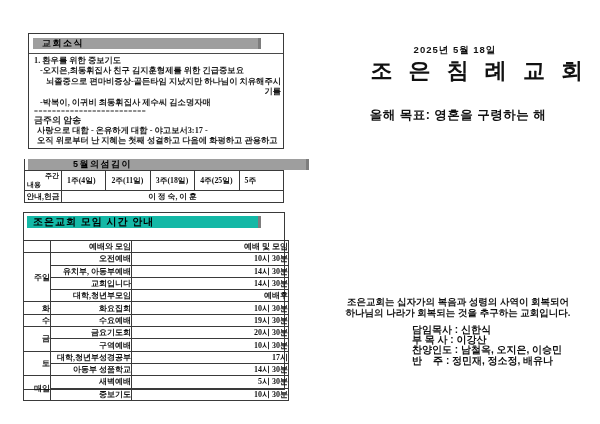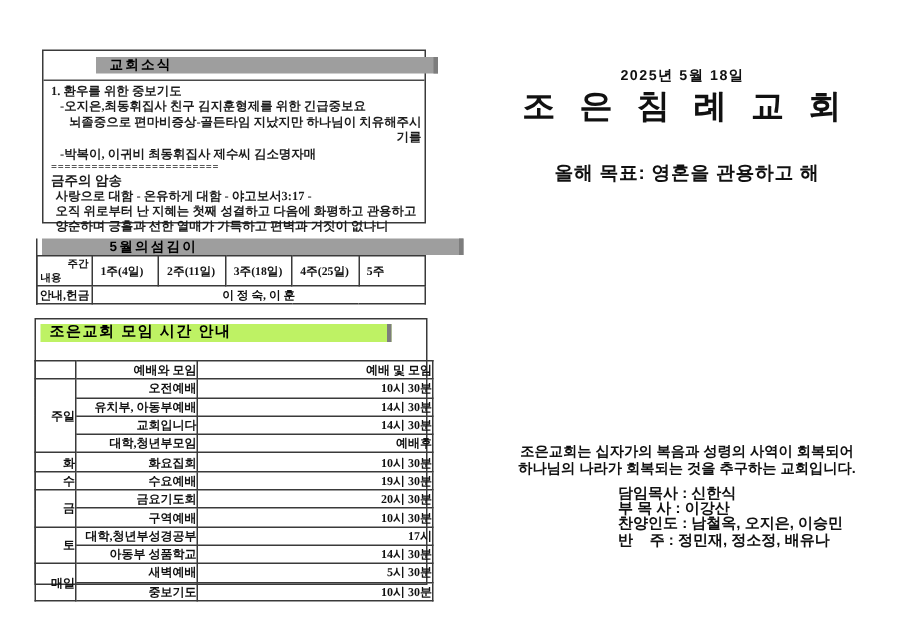--- a/index.html
+++ b/index.html
@@ -2,21 +2,21 @@
 <html><head>
 <meta charset="utf-8">
 <style>
   html,body{margin:0;padding:0;background:#e8e8e8;}
   .sheet{
     position:relative;width:600px;height:424px;background:#ffffff;overflow:hidden;
     font-family:"Liberation Serif", serif;color:#111;
   }
   
   .news-box{position:absolute;left:28px;top:33px;width:254px;height:114px;border:1px solid #3a3a3a;}
-  .news-bar{position:absolute;left:4px;top:4px;width:225px;height:11px;background:#9e9e9e;border-right:3px solid #7d7d7d;margin-left:31px;}
+  .news-bar{position:absolute;left:4px;top:4px;width:225px;height:11px;background:#9e9e9e;border-right:3px solid #7d7d7d;}
   .bar-title{font-family:"Liberation Sans",sans-serif;font-weight:bold;font-size:9px;line-height:11px;padding-left:9px;letter-spacing:1.5px;color:#000;}
   .news-rule{position:absolute;left:0;right:0;top:19px;border-top:1px solid #4a4a4a;}
   .news-content{position:absolute;left:5px;top:22px;right:2px;font-size:8.3px;line-height:10.4px;font-weight:bold;color:#1c1c1c;}
   .ind1{padding-left:6px;}
   .ind2{padding-left:11px;text-align:right;}
   .divider-line{font-size:7px;line-height:7px;letter-spacing:0.5px;}
   .verse-title{font-weight:bold;font-size:9px;line-height:10.5px;}
   .verse-line{padding-left:3px;}
   
   .servers{position:absolute;left:24px;top:159px;width:259px;border-left:1px solid #3a3a3a;}
@@ -24,31 +24,31 @@
   .servers table{border-collapse:collapse;table-layout:fixed;width:260px;margin-left:-1px;font-size:7.8px;font-weight:bold;}
   .servers td{border:1px solid #3a3a3a;text-align:center;vertical-align:middle;padding:0;}
   .servers .row-weeks td{height:19px;}
   .servers .row-duty td{height:10px;}
   .servers td.corner{position:relative;}
   .corner-top{position:absolute;top:1px;right:2px;font-size:7px;line-height:8px;}
   .corner-bottom{position:absolute;bottom:1px;left:2px;font-size:7px;line-height:8px;}
   .servers .week-cell{text-align:left;padding-left:5px;margin-left:24px;}
   
   .schedule-box{position:absolute;left:23px;top:212px;width:260px;height:176px;border:1px solid #3a3a3a;}
-  .schedule-bar{position:absolute;left:3px;top:3px;width:231px;height:12px;background:#bef264;border-right:3px solid #7d7d7d;}
+  .schedule-bar{position:absolute;left:3px;top:3px;width:231px;height:12px;background:#14b8a6;border-right:3px solid #7d7d7d;}
   .schedule-bar .bar-title{font-size:10px;line-height:12px;letter-spacing:1px;padding-left:6px;}
   .schedule-box table{position:absolute;left:-1px;top:27px;width:262px;border-collapse:collapse;table-layout:fixed;font-size:8px;font-weight:bold;}
   .schedule-box td,.schedule-box th{border:1px solid #3a3a3a;text-align:right;vertical-align:middle;padding:0;height:11.3px;line-height:9px;font-weight:bold;}
   .col-day{width:26px;}
   .col-meeting{width:80px;}
   .col-time{width:156px;}
   
   .r-date{position:absolute;left:330px;top:44px;width:250px;text-align:center;
           font-family:"Liberation Sans",sans-serif;font-weight:bold;font-size:9.5px;letter-spacing:1px;}
-  .r-name{position:absolute;left:326px;top:56px;width:262px;text-align:center;
+  .r-name{position:absolute;left:326px;top:56px;width:262px;text-align:right;
           font-family:"Liberation Sans",sans-serif;font-weight:bold;font-size:22px;letter-spacing:5px;white-space:nowrap;}
   .r-goal{position:absolute;left:330px;top:107px;width:256px;text-align:center;
           font-family:"Liberation Sans",sans-serif;font-weight:bold;font-size:12.5px;letter-spacing:0.5px;white-space:nowrap;}
   .r-mission{position:absolute;left:330px;top:296px;width:256px;text-align:center;
           font-family:"Liberation Sans",sans-serif;font-weight:bold;font-size:9.5px;line-height:11px;white-space:nowrap;}
   .r-staff{position:absolute;left:412px;top:325px;
           font-family:"Liberation Sans",sans-serif;font-weight:bold;font-size:10px;line-height:10.2px;}
   .staff-line{white-space:pre;}
 </style>
 </head>
@@ -63,21 +63,20 @@
     <div class="news-rule"></div>
     <div class="news-content">
       <div>1. 환우를 위한 중보기도</div>
       <div class="ind1">-오지은,최동휘집사 친구 김지훈형제를 위한 긴급중보요</div>
       <div class="ind2">뇌졸중으로 편마비증상-골든타임 지났지만 하나님이 치유해주시기를</div>
       <div class="ind1">-박복이, 이귀비 최동휘집사 제수씨 김소명자매</div>
       <div class="divider-line">=========================</div>
       <div class="verse-title">금주의 암송</div>
       <div class="verse-line">사랑으로 대함 - 온유하게 대함 - 야고보서3:17 -</div>
       <div class="verse-line">오직 위로부터 난 지혜는 첫째 성결하고 다음에 화평하고 관용하고</div>
-      <div class="verse-line">양순하며 긍휼과 선한 열매가 가득하고 편벽과 거짓이 없나니</div>
     </div>
   </div>
 
   <div class="servers">
     <div class="servers-bar">
       <div class="bar-title">5월의섬김이</div>
     </div>
     <table>
       <tbody>
           <tr class="row-weeks">
@@ -163,21 +162,21 @@
       <tr>
         <td>중보기도</td>
         <td>10시 30분</td>
       </tr>
     </tbody>
       </table>
   </div>
 
   <div class="r-date">2025년 5월 18일</div>
   <div class="r-name">조 은 침 례 교 회</div>
-  <div class="r-goal">올해 목표: 영혼을 관용하고 해</div>
+  <div class="r-goal">올해 목표: 영혼을 구령하는 해</div>
   <div class="r-mission">
     <div>조은교회는 십자가의 복음과 성령의 사역이 회복되어</div>
     <div>하나님의 나라가 회복되는 것을 추구하는 교회입니다.</div>
   </div>
   <div class="r-staff">
     <div class="staff-line">담임목사 : 신한식</div>
     <div class="staff-line">부 목 사 : 이강산</div>
     <div class="staff-line">찬양인도 : 남철옥, 오지은, 이승민</div>
     <div class="staff-line">반    주 : 정민재, 정소정, 배유나</div>
   </div>

